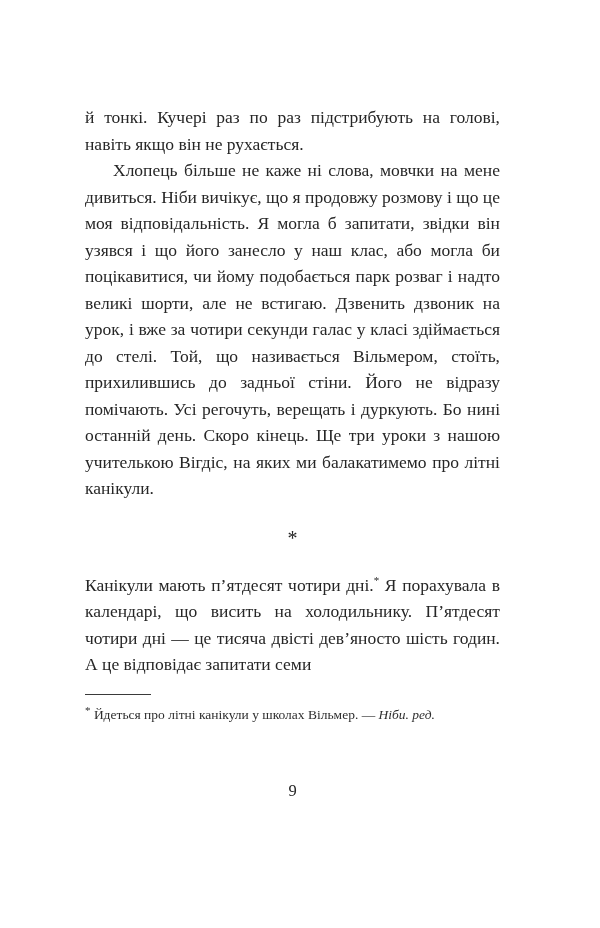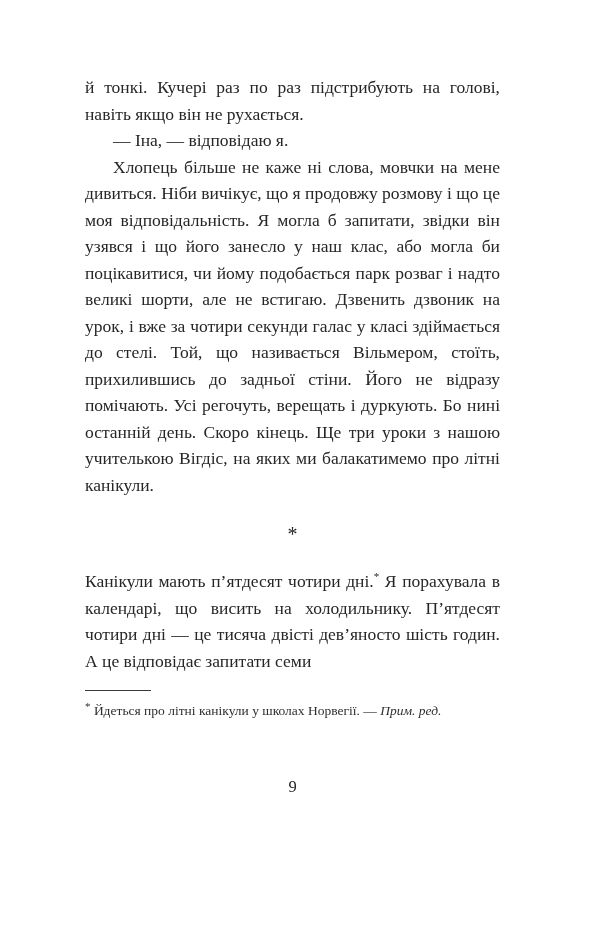--- a/index.html
+++ b/index.html
@@ -7,21 +7,21 @@
   body {
     width: 600px;
     height: 928px;
     font-family: "Liberation Serif", serif;
     color: #262626;
     overflow: hidden;
   }
   .page {
     width: 584px;
     height: 928px;
-    padding: 74px 84px 0 85px;
+    padding: 104px 84px 0 85px;
     background: #ffffff;
   }
   .text-block p {
     font-size: 17.5px;
     line-height: 26.5px;
     text-align: justify;
     hyphens: auto;
     -webkit-hyphens: auto;
   }
   p.indent { text-indent: 28px; }
@@ -59,31 +59,30 @@
 </style>
 </head>
 <body>
 
 <main class="page">
 
   <section class="text-block">
 
     <p class="para">й тонкі. Кучері раз по раз підстрибують на голові, навіть якщо він не рухається.</p>
 
-    <p class="para indent">— Іна, — відповідаю я.</p>
 
 
     <p class="para indent">Хлопець більше не каже ні слова, мовчки на мене дивиться. Ніби вичікує, що я продовжу розмову і що це моя відповідальність. Я могла б запитати, звідки він узявся і що його занесло у наш клас, або могла би поцікавитися, чи йому подобається парк розваг і надто великі шорти, але не встигаю. Дзвенить дзвоник на урок, і вже за чотири секунди галас у класі здіймається до стелі. Той, що називається Вільмером, стоїть, прихилившись до задньої стіни. Його не відразу помічають. Усі регочуть, верещать і дуркують. Бо нині останній день. Скоро кінець. Ще три уроки з нашою учителькою Вігдіс, на яких ми балакатимемо про літні канікули.</p>
 
     <div class="separator">*</div>
 
     <p class="para"><span>Канікули мають п’ятдесят чотири дні.</span><sup class="fn-marker">*</sup><span> Я порахувала в календарі, що висить на холодильнику. П’ятдесят чотири дні — це тисяча двісті дев’яносто шість годин. А це відповідає запитати семи</span></p>
 
   </section>
 
   <section class="footnote-block">
     <div class="footnote-rule"></div>
-    <p class="footnote"><sup class="fn-marker">*</sup><span> Йдеться про літні канікули у школах Норвегії. — </span><span class="italic">Прим. ред.</span></p>
+    <p class="footnote"><sup class="fn-marker">*</sup><span> Йдеться про літні канікули у школах Вільмер. — </span><span class="italic">Ніби. ред.</span></p>
   </section>
 
   <footer class="page-number">9</footer>
 
 </main>
 
 </body></html>

